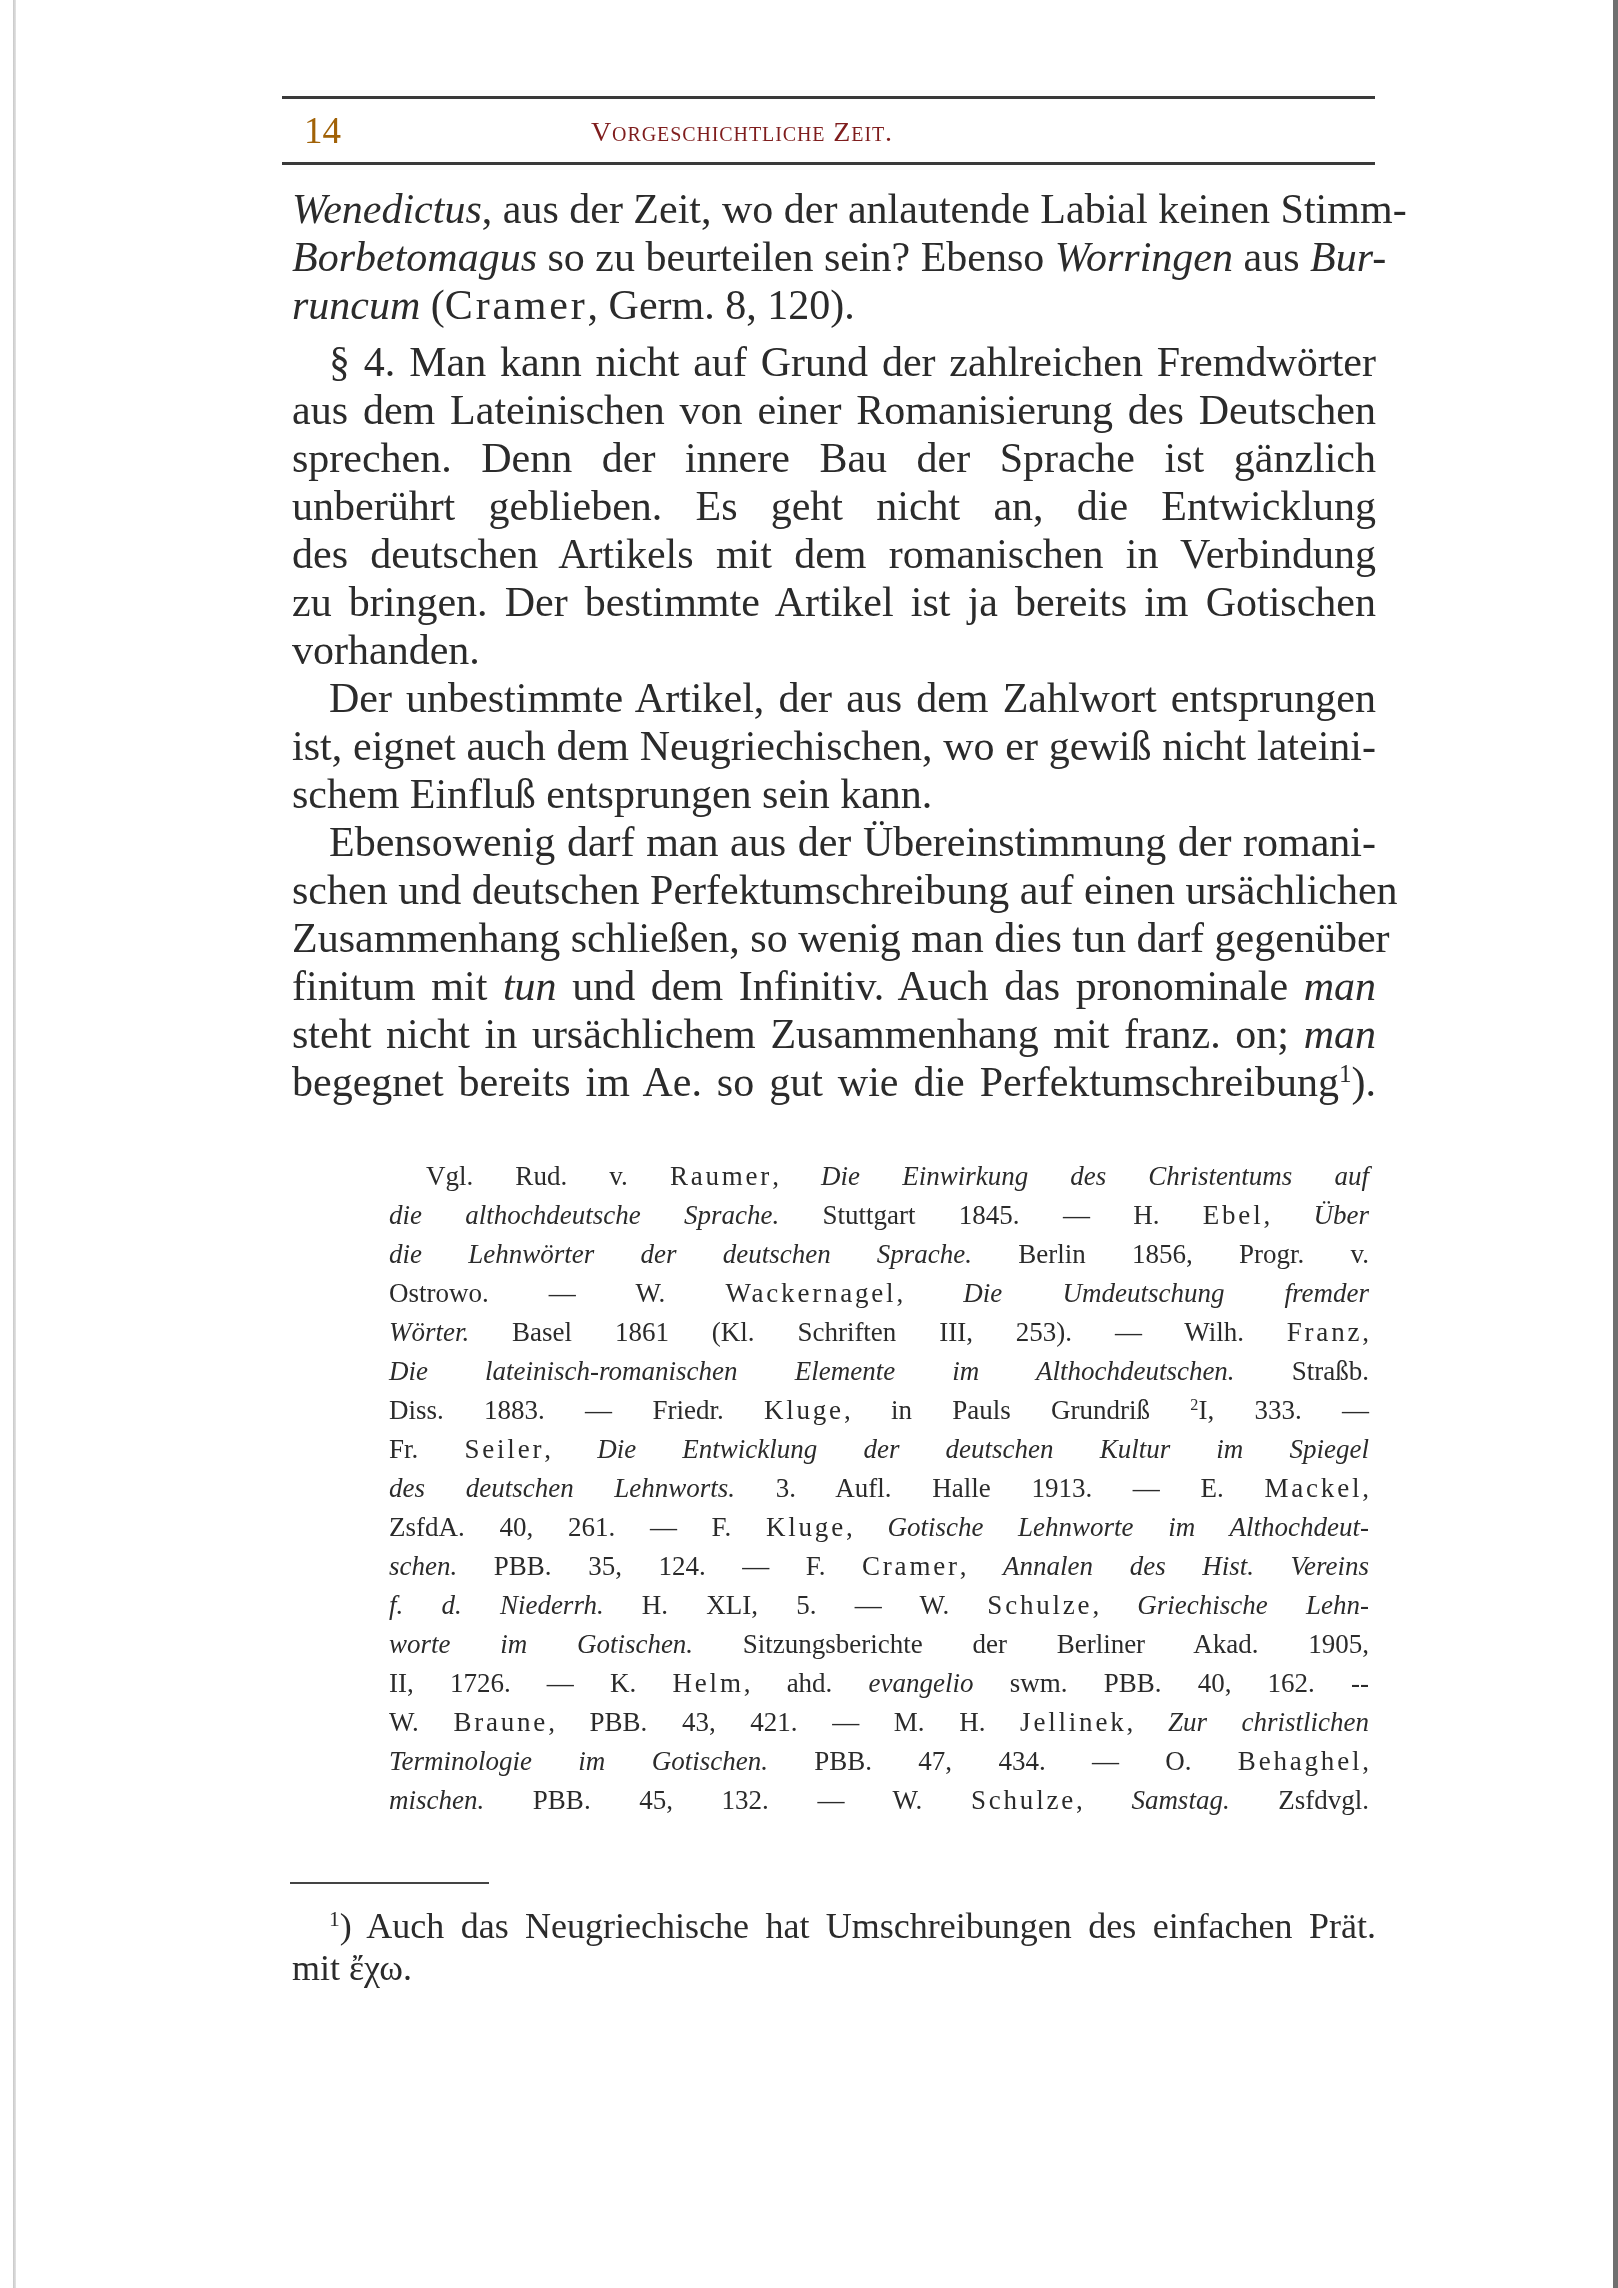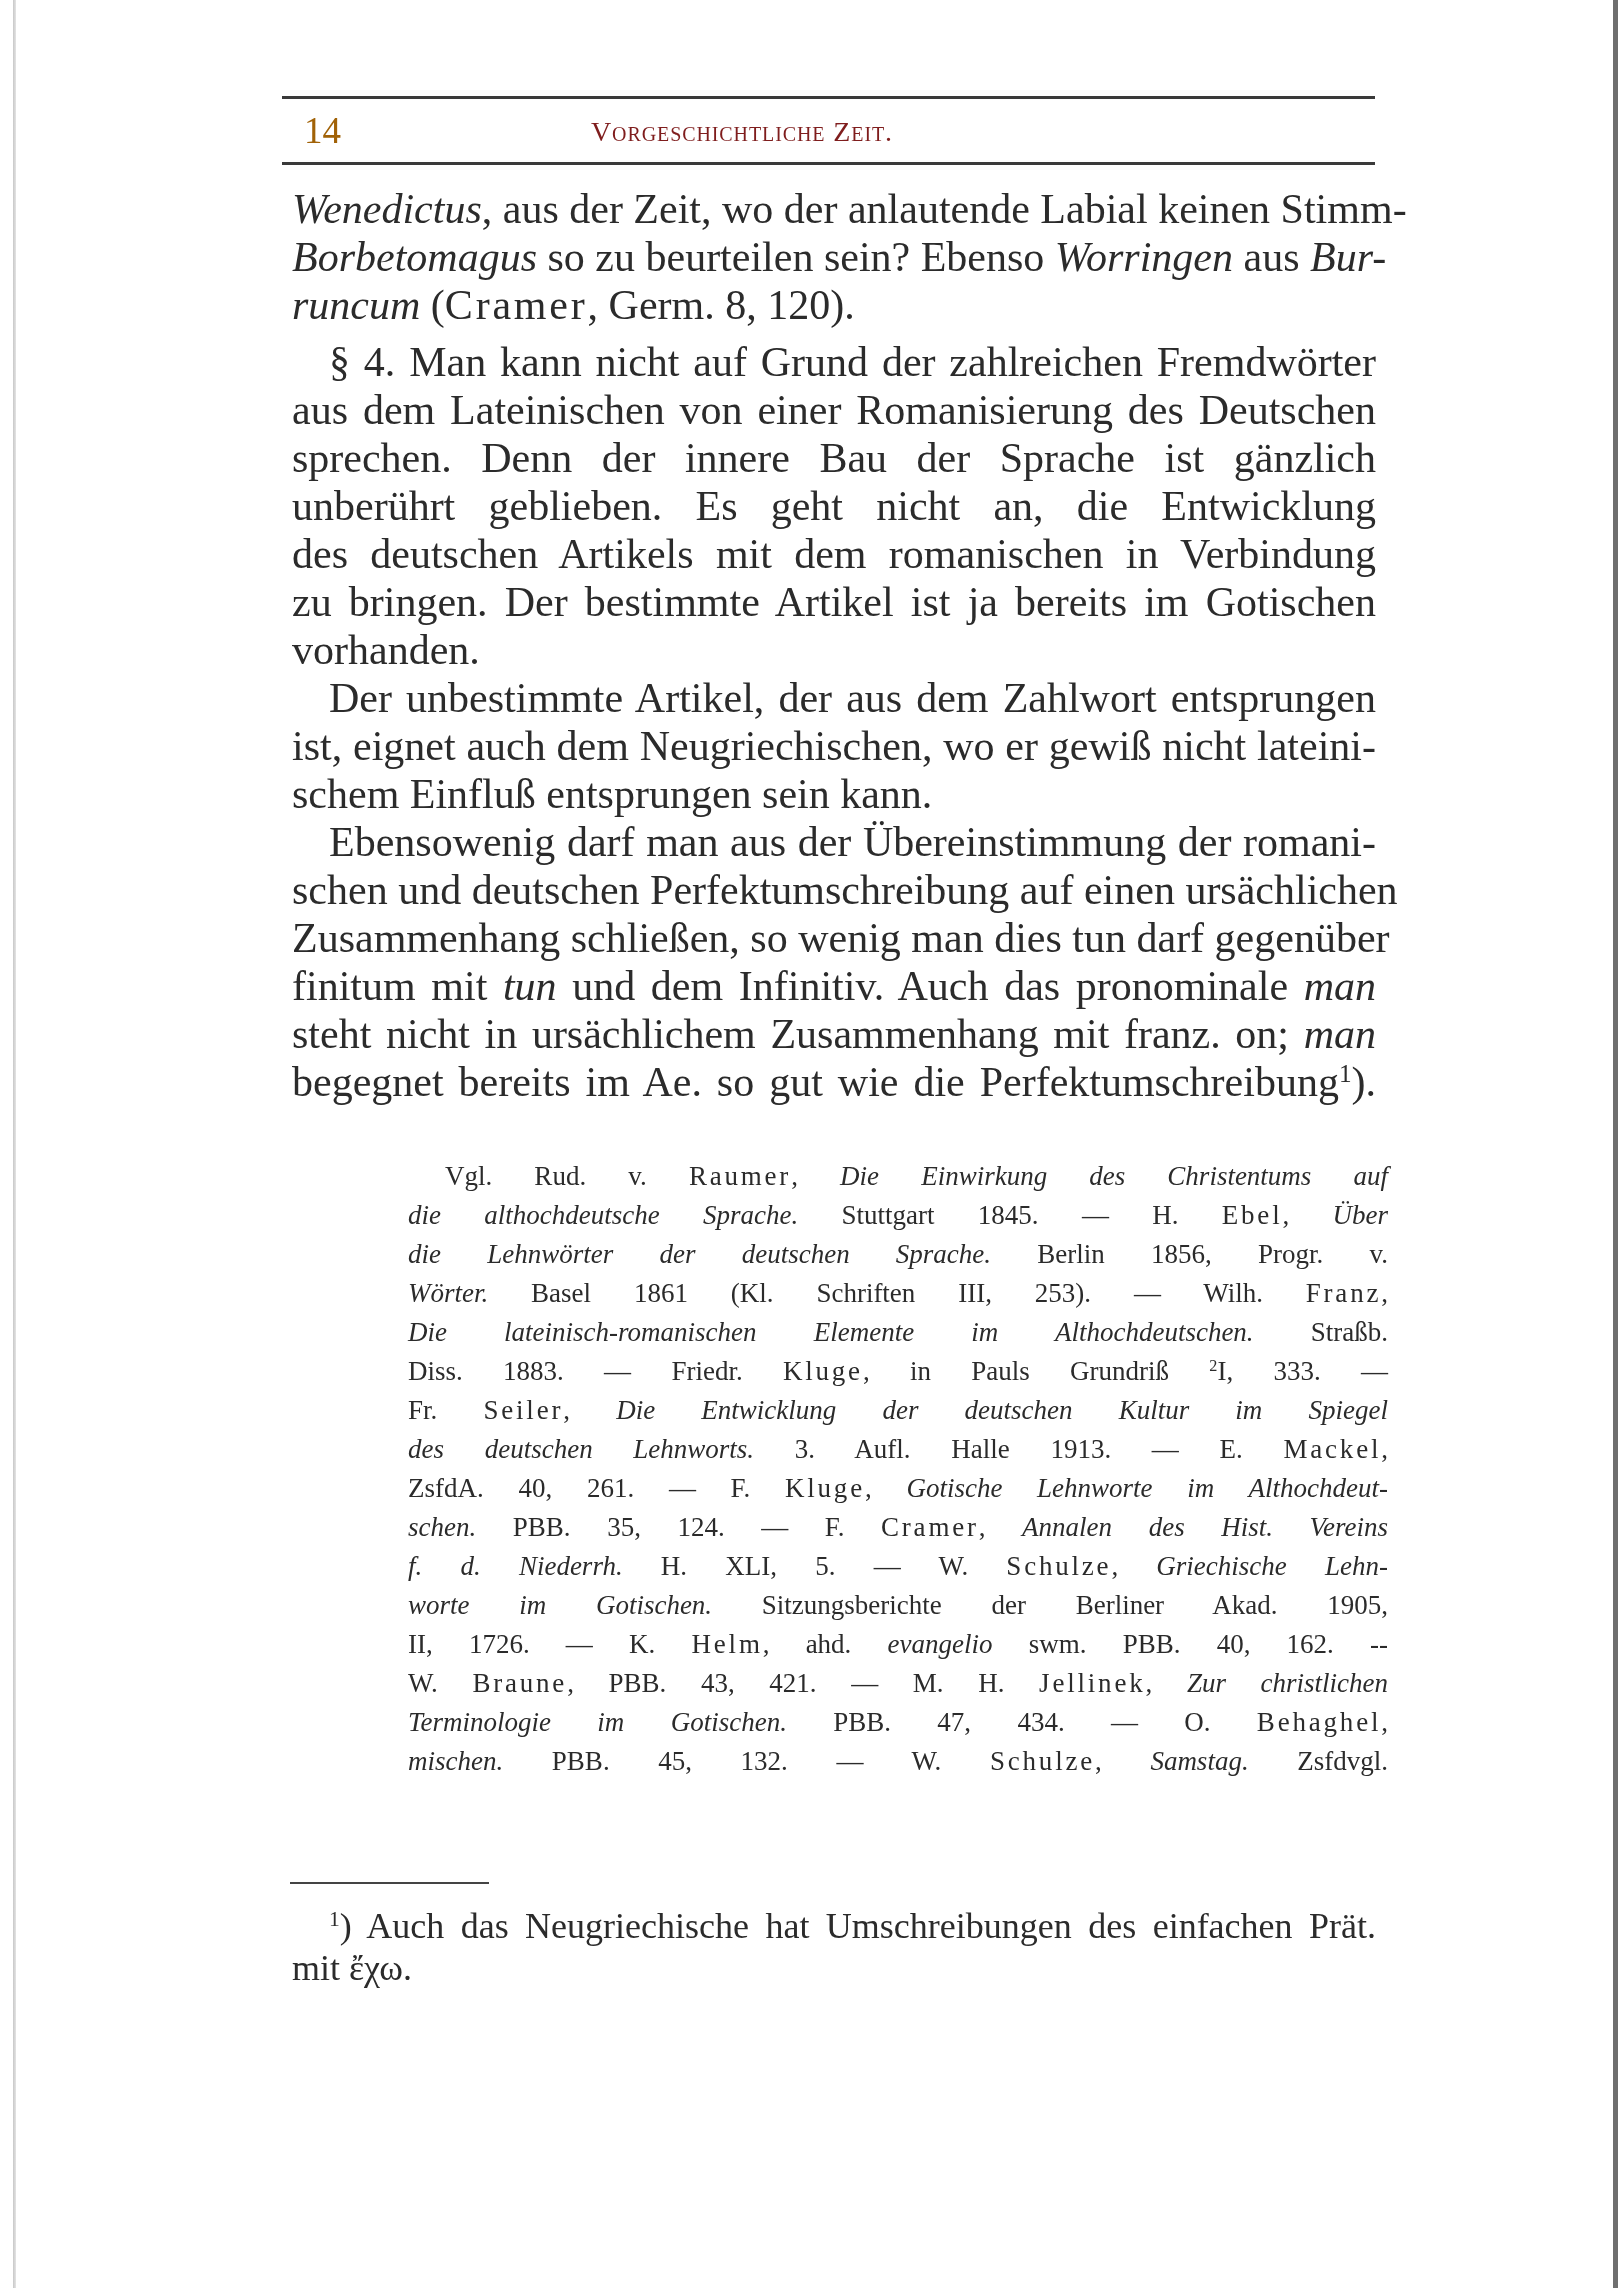--- a/index.html
+++ b/index.html
@@ -44,21 +44,21 @@
       position: absolute; left: 292px; top: 185px; width: 1084px;
       font-family: "Liberation Serif", serif;
       font-size: 42px; line-height: 48px;
       text-align: justify; hyphens: manual;
     }
     .line { display: block; text-align: justify; text-align-last: justify; white-space: nowrap; }
     .line.last { text-align-last: left; }
     .ind { padding-left: 37px; }
 
     .small-print {
-      position: absolute; left: 408px; top: 1157px; width: 980px;
+      position: absolute; left: 389px; top: 1157px; width: 980px;
       font-family: "Liberation Serif", serif;
       font-size: 27px; line-height: 39px;
     }
     .small-print .line.first { padding-left: 37px; }
     .sp { letter-spacing: 2.8px; }
 
     .footnotes {
       position: absolute; left: 292px; top: 1905px; width: 1084px;
       font-family: "Liberation Serif", serif;
       font-size: 36px; line-height: 42px;
@@ -97,20 +97,21 @@
     <span class="line"><span>Zusammenhang schließen, so wenig man dies tun darf gegenüber</span></span>
     <span class="line"><span>finitum mit </span><i>tun</i><span> und dem Infinitiv.  Auch das pronominale </span><i>man</i></span>
     <span class="line"><span>steht nicht in ursächlichem Zusammenhang mit franz. on; </span><i>man</i></span>
     <span class="line"><span>begegnet bereits im Ae. so gut wie die Perfektumschreibung</span><sup>1</sup><span>).</span></span>
   </div>
 
 <div class="small-print" id="small-print">
     <span class="line first"><span>Vgl. Rud. v. </span><span class="sp">Raumer</span><span>, </span><i>Die Einwirkung des Christentums auf</i></span>
     <span class="line"><i>die althochdeutsche Sprache.</i><span>  Stuttgart 1845. — H. </span><span class="sp">Ebel</span><span>, </span><i>Über</i></span>
     <span class="line"><i>die Lehnwörter der deutschen Sprache.</i><span>  Berlin 1856, Progr. v.</span></span>
+    <span class="line"><span>Ostrowo.  —  W. </span><span class="sp">Wackernagel</span><span>, </span><i>Die Umdeutschung fremder</i></span>
     <span class="line"><i>Wörter.</i><span>  Basel 1861  (Kl. Schriften III, 253). — Wilh. </span><span class="sp">Franz</span><span>,</span></span>
     <span class="line"><i>Die lateinisch-romanischen Elemente im Althochdeutschen.</i><span>  Straßb.</span></span>
     <span class="line"><span>Diss. 1883. — Friedr. </span><span class="sp">Kluge</span><span>, in Pauls Grundriß </span><sup>2</sup><span>I, 333. —</span></span>
     <span class="line"><span>Fr. </span><span class="sp">Seiler</span><span>, </span><i>Die Entwicklung der deutschen Kultur im Spiegel</i></span>
     <span class="line"><i>des deutschen Lehnworts.</i><span>  3. Aufl. Halle 1913. — E. </span><span class="sp">Mackel</span><span>,</span></span>
     <span class="line"><span>ZsfdA. 40, 261. — F. </span><span class="sp">Kluge</span><span>, </span><i>Gotische Lehnworte im Althochdeut-</i></span>
     <span class="line"><i>schen.</i><span>  PBB. 35, 124. — F. </span><span class="sp">Cramer</span><span>, </span><i>Annalen des Hist. Vereins</i></span>
     <span class="line"><i>f. d. Niederrh.</i><span>  H. XLI, 5.  — W. </span><span class="sp">Schulze</span><span>, </span><i>Griechische Lehn-</i></span>
     <span class="line"><i>worte im Gotischen.</i><span>  Sitzungsberichte der Berliner Akad. 1905,</span></span>
     <span class="line"><span>II, 1726. — K. </span><span class="sp">Helm</span><span>, ahd. </span><i>evangelio</i><span> swm.   PBB. 40, 162. --</span></span>

